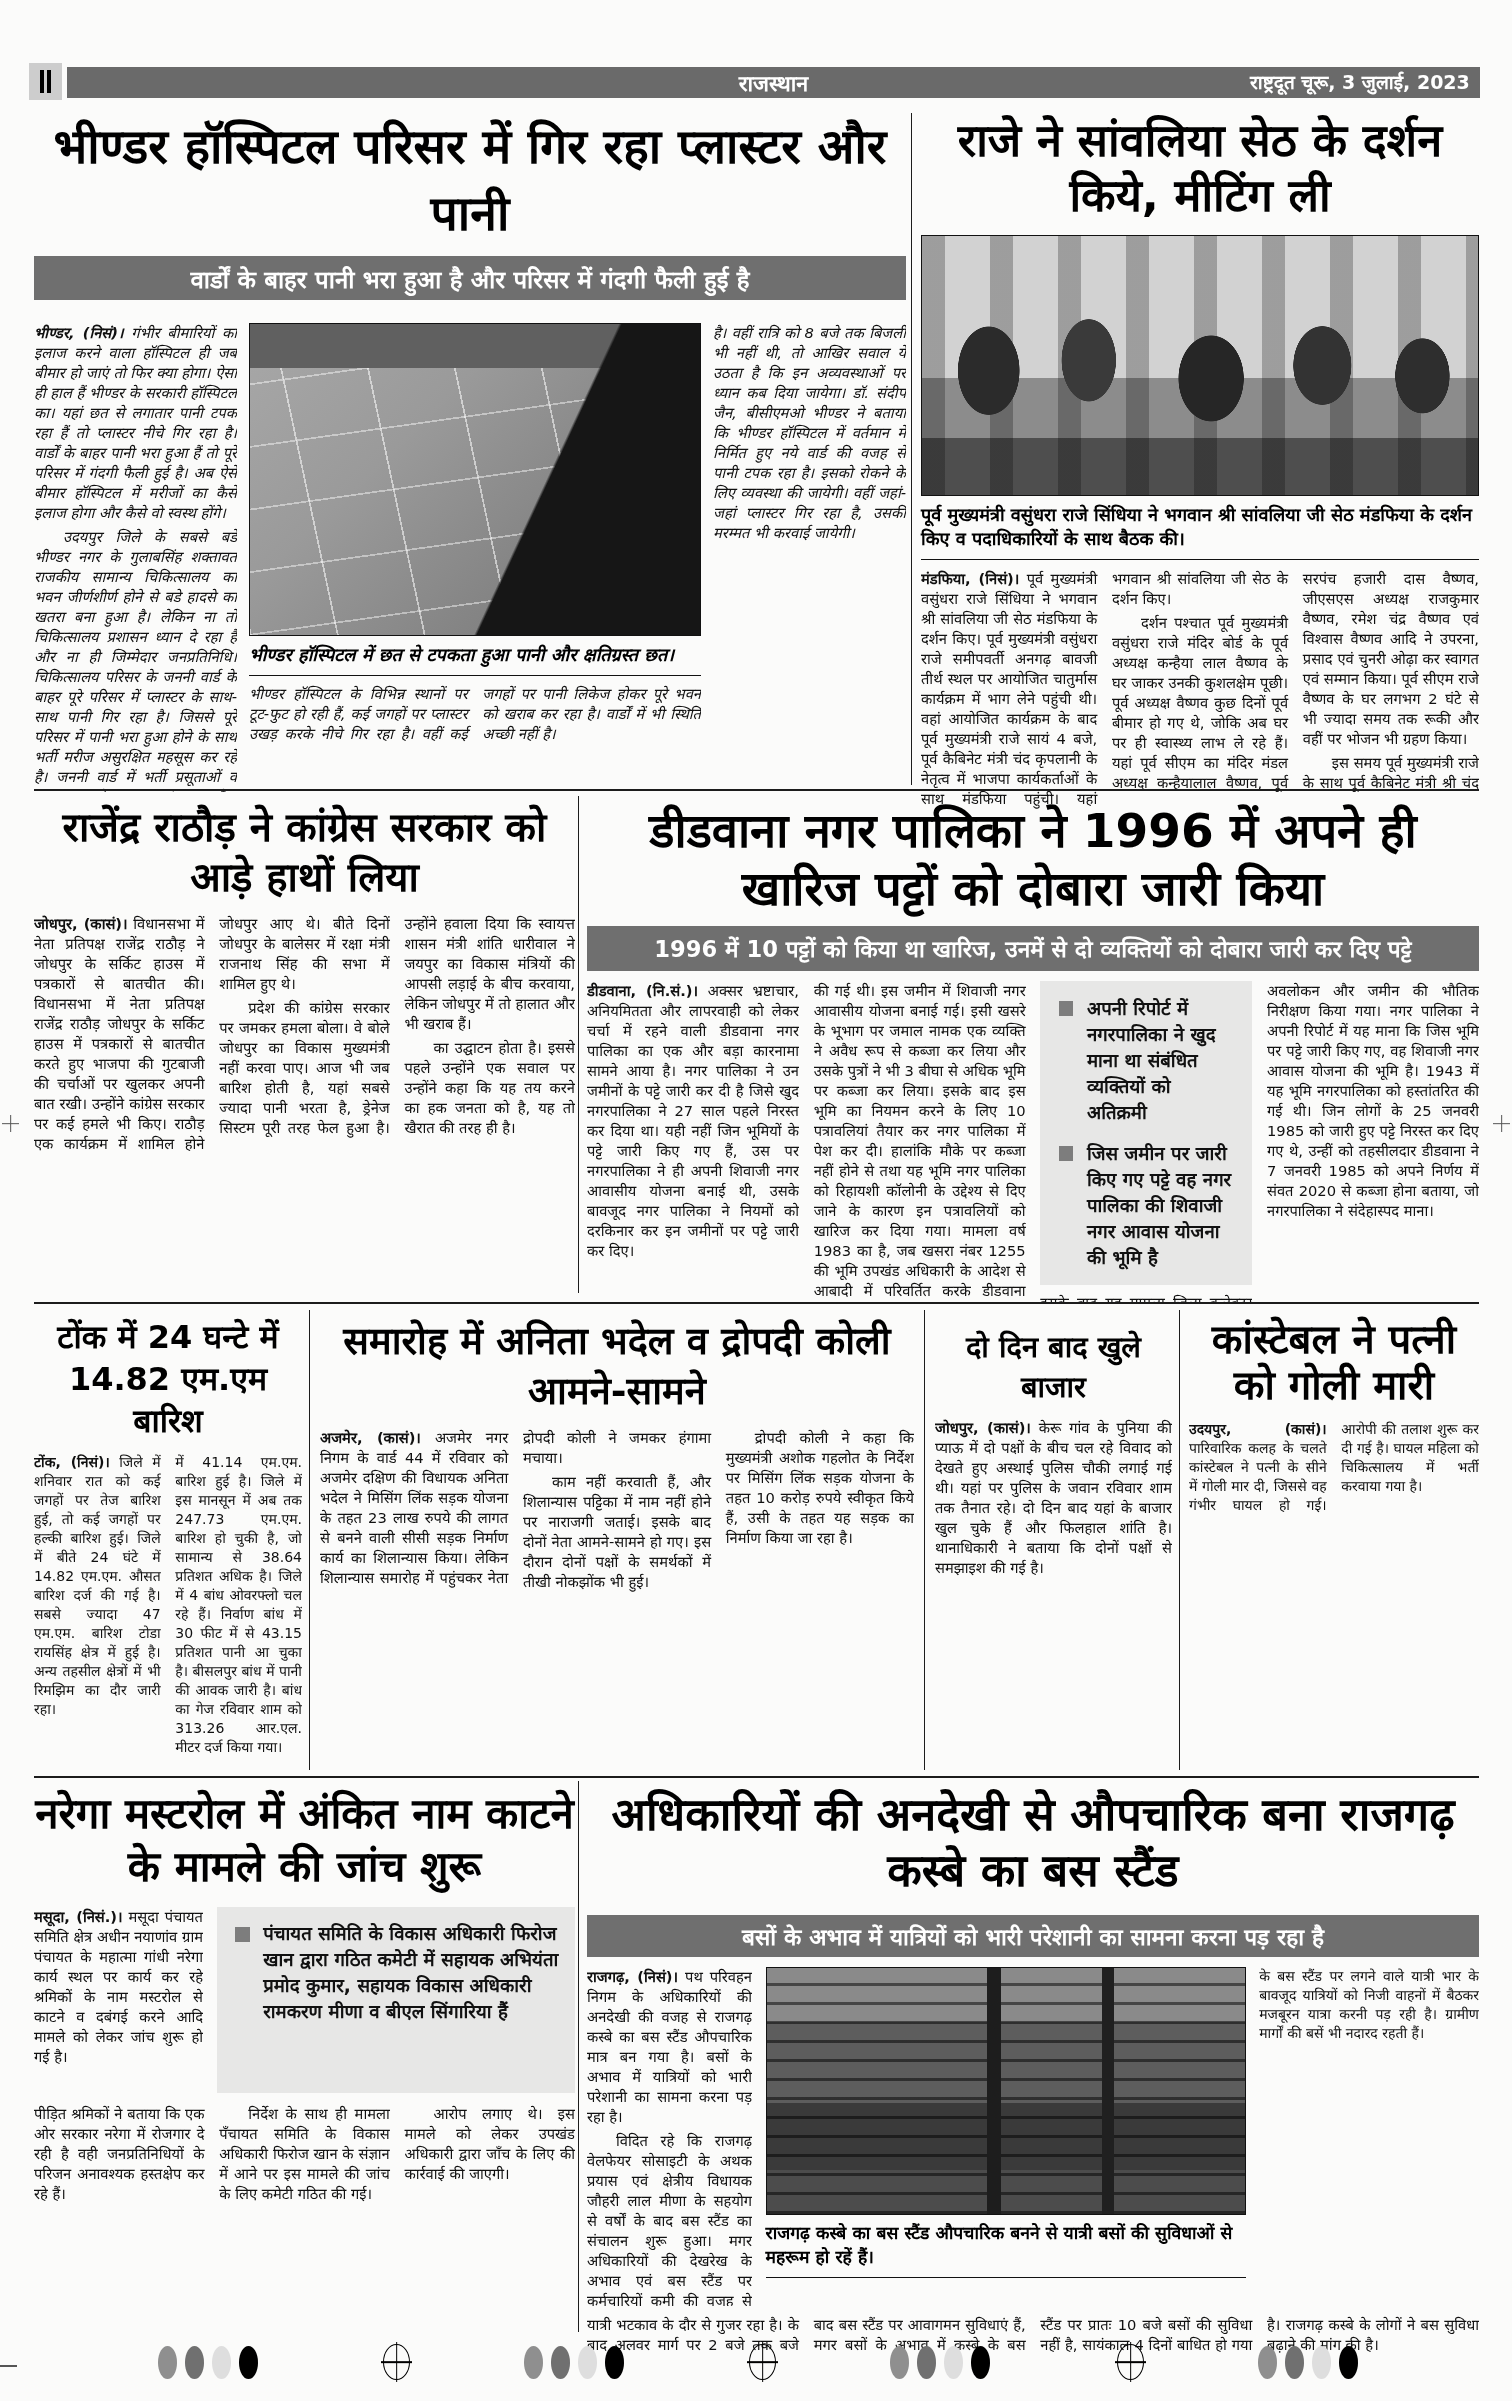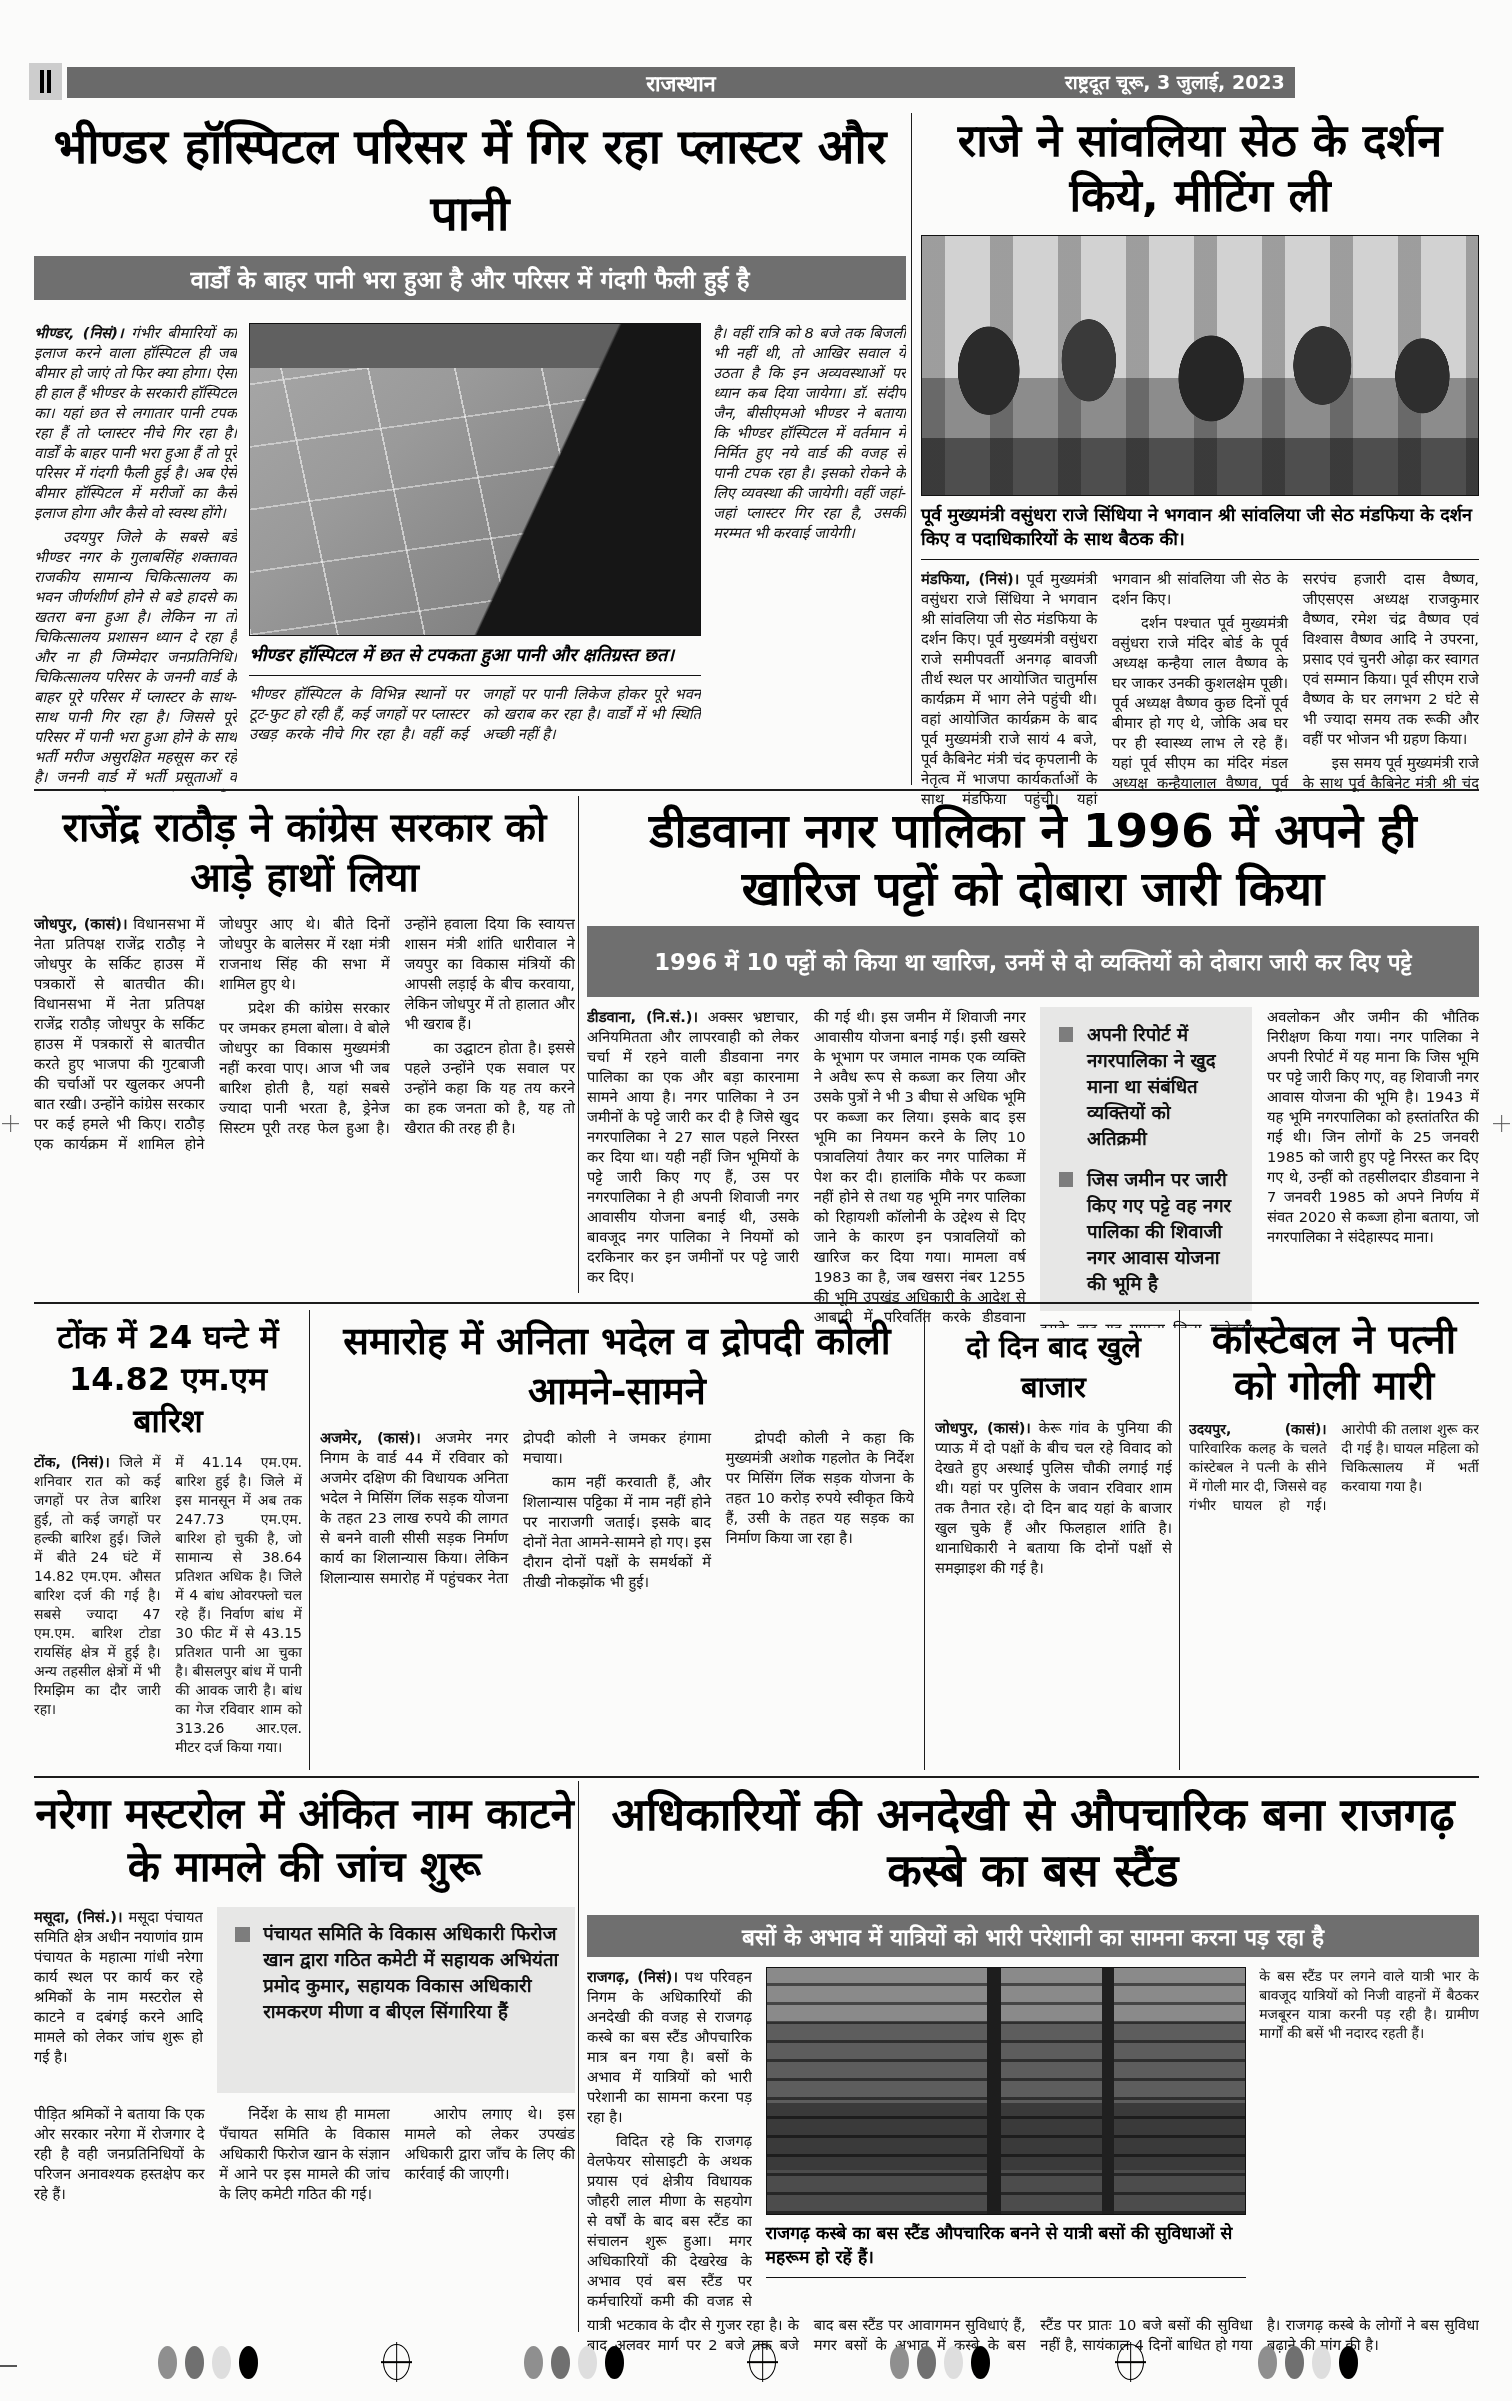--- a/index.html
+++ b/index.html
@@ -1,19 +1,19 @@
 <!DOCTYPE html>
 <html style="font-size:9px"><head>
 <meta charset="utf-8">
 <style>
   html,body{margin:0;padding:0;background:#e9e9e7;}
   .page{position:relative;width:1512px;height:2401px;background:#fbfbfa;
         font-family:"DejaVu Sans","Liberation Sans",sans-serif;color:#101010;overflow:hidden;}
   
-  .hdr-bar{position:absolute;left:67px;top:67px;width:1228px;height:30.5px;background:#6a6a6a;
+  .hdr-bar{position:absolute;left:67px;top:67px;width:1413px;height:30.5px;background:#6a6a6a;
            display:flex;align-items:center;color:#fff;}
   .hdr-center{position:absolute;left:0;right:0;text-align:center;font-size:21.5px;font-weight:700;}
   .hdr-right{position:absolute;right:10.2px;font-size:19px;font-weight:700;}
   .page-marker{position:absolute;left:29px;top:63px;width:33px;height:37px;background:#cdcdcd;
                display:flex;align-items:center;justify-content:center;gap:3.4px;}
   .page-marker i{display:block;width:4px;height:22.6px;background:#000;}
   
   .hr{position:absolute;height:1.7px;background:#1c1c1c;}
   .vr{position:absolute;width:1.1px;background:#1c1c1c;}
   
@@ -123,21 +123,21 @@
       <p class="nofirst"><span class="dateline">जोधपुर, (कासं)।</span><span> विधानसभा में नेता प्रतिपक्ष राजेंद्र राठौड़ ने जोधपुर के सर्किट हाउस में पत्रकारों से बातचीत की। विधानसभा में नेता प्रतिपक्ष राजेंद्र राठौड़ जोधपुर के सर्किट हाउस में पत्रकारों से बातचीत करते हुए भाजपा की गुटबाजी की चर्चाओं पर खुलकर अपनी बात रखी। उन्होंने कांग्रेस सरकार पर कई हमले भी किए। राठौड़ एक कार्यक्रम में शामिल होने जोधपुर आए थे। बीते दिनों जोधपुर के बालेसर में रक्षा मंत्री राजनाथ सिंह की सभा में शामिल हुए थे।</span></p>
       <p>प्रदेश की कांग्रेस सरकार पर जमकर हमला बोला। वे बोले जोधपुर का विकास मुख्यमंत्री नहीं करवा पाए। आज भी जब बारिश होती है, यहां सबसे ज्यादा पानी भरता है, ड्रेनेज सिस्टम पूरी तरह फेल हुआ है। उन्होंने हवाला दिया कि स्वायत्त शासन मंत्री शांति धारीवाल ने जयपुर का विकास मंत्रियों की आपसी लड़ाई के बीच करवाया, लेकिन जोधपुर में तो हालात और भी खराब हैं।</p>
       <p>का उद्घाटन होता है। इससे पहले उन्होंने एक सवाल पर उन्होंने कहा कि यह तय करने का हक जनता को है, यह तो खैरात की तरह ही है।</p>
     </div>
   </div>
 
   <div class="vr" style="left:578px;top:796px;height:497px;"></div>
 
   <div style="position:absolute;left:587px;top:802px;width:892px;">
     <div class="h1" style="font-size:47px;line-height:58px;">डीडवाना नगर पालिका ने 1996 में अपने ही खारिज पट्टों को दोबारा जारी किया</div>
-    <div class="graybar" style="font-size:22.6px;padding:20px 0;margin-top:8px;">1996 में 10 पट्टों को किया था खारिज, उनमें से दो व्यक्तियों को दोबारा जारी कर दिए पट्टे</div>
+    <div class="graybar" style="font-size:22.6px;padding:7px 0;margin-top:8px;">1996 में 10 पट्टों को किया था खारिज, उनमें से दो व्यक्तियों को दोबारा जारी कर दिए पट्टे</div>
     <div style="display:flex;gap:14.7px;margin-top:10.2px;height:321px;overflow:hidden;">
       <div class="bt" style="flex:1 1 0;">
         <p class="nofirst"><span class="dateline">डीडवाना, (नि.सं.)।</span><span> अक्सर भ्रष्टाचार, अनियमितता और लापरवाही को लेकर चर्चा में रहने वाली डीडवाना नगर पालिका का एक और बड़ा कारनामा सामने आया है। नगर पालिका ने उन जमीनों के पट्टे जारी कर दी है जिसे खुद नगरपालिका ने 27 साल पहले निरस्त कर दिया था। यही नहीं जिन भूमियों के पट्टे जारी किए गए हैं, उस पर नगरपालिका ने ही अपनी शिवाजी नगर आवासीय योजना बनाई थी, उसके बावजूद नगर पालिका ने नियमों को दरकिनार कर इन जमीनों पर पट्टे जारी कर दिए।</span></p>
       </div>
       <div class="bt" style="flex:1 1 0;">
         <p class="nofirst">की गई थी। इस जमीन में शिवाजी नगर आवासीय योजना बनाई गई। इसी खसरे के भूभाग पर जमाल नामक एक व्यक्ति ने अवैध रूप से कब्जा कर लिया और उसके पुत्रों ने भी 3 बीघा से अधिक भूमि पर कब्जा कर लिया। इसके बाद इस भूमि का नियमन करने के लिए 10 पत्रावलियां तैयार कर नगर पालिका में पेश कर दी। हालांकि मौके पर कब्जा नहीं होने से तथा यह भूमि नगर पालिका को रिहायशी कॉलोनी के उद्देश्य से दिए जाने के कारण इन पत्रावलियों को खारिज कर दिया गया। मामला वर्ष 1983 का है, जब खसरा नंबर 1255 की भूमि उपखंड अधिकारी के आदेश से आबादी में परिवर्तित करके डीडवाना नगर पालिका को स्थानांतरित</p>
       </div>
       <div style="flex:1 1 0;overflow:hidden;">
         <div class="bbox">
           <div class="brow">

